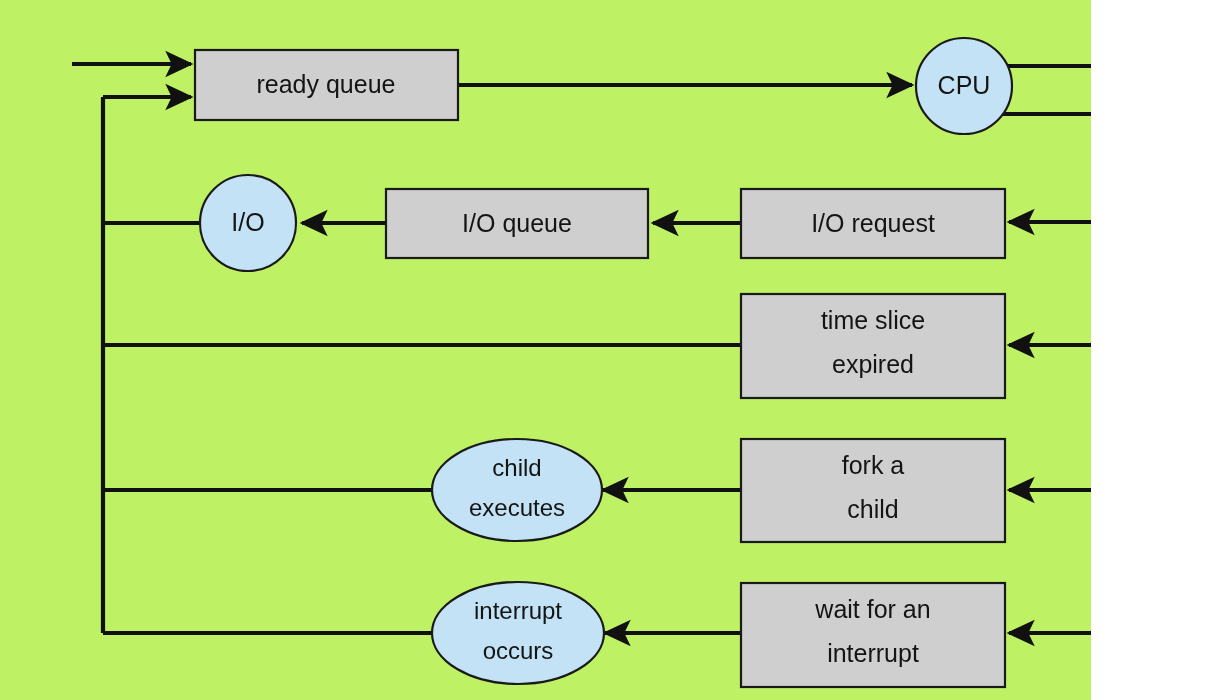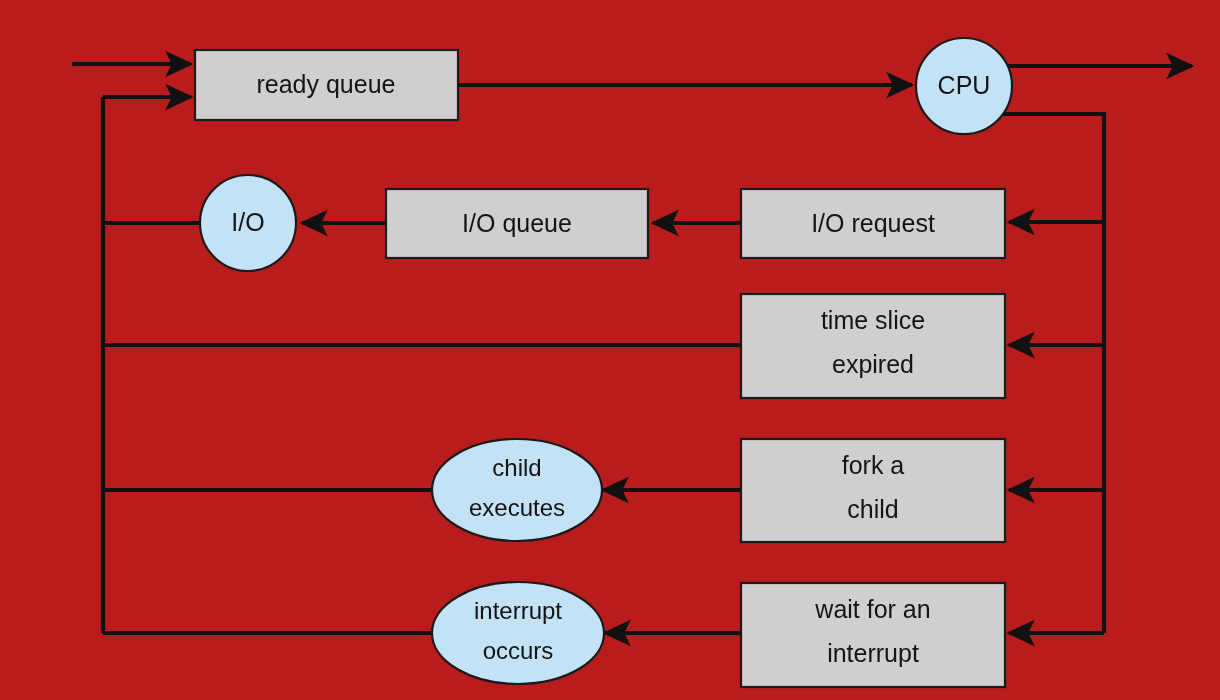--- a/index.html
+++ b/index.html
@@ -6,23 +6,23 @@
   html, body {
     margin: 0;
     padding: 0;
     background: #ffffff;
   }
   body {
     font-family: "Liberation Sans", sans-serif;
   }
   #diagram-root {
     position: relative;
-    width: 1220px;
+    width: 1091px;
     height: 700px;
-    background: #b91c1c;
+    background: #bef264;
     overflow: hidden;
   }
   svg#flow {
     display: block;
     width: 1220px;
     height: 700px;
   }
   .node-box {
     fill: #cfcfcf;
     stroke: #1a1a1a;

